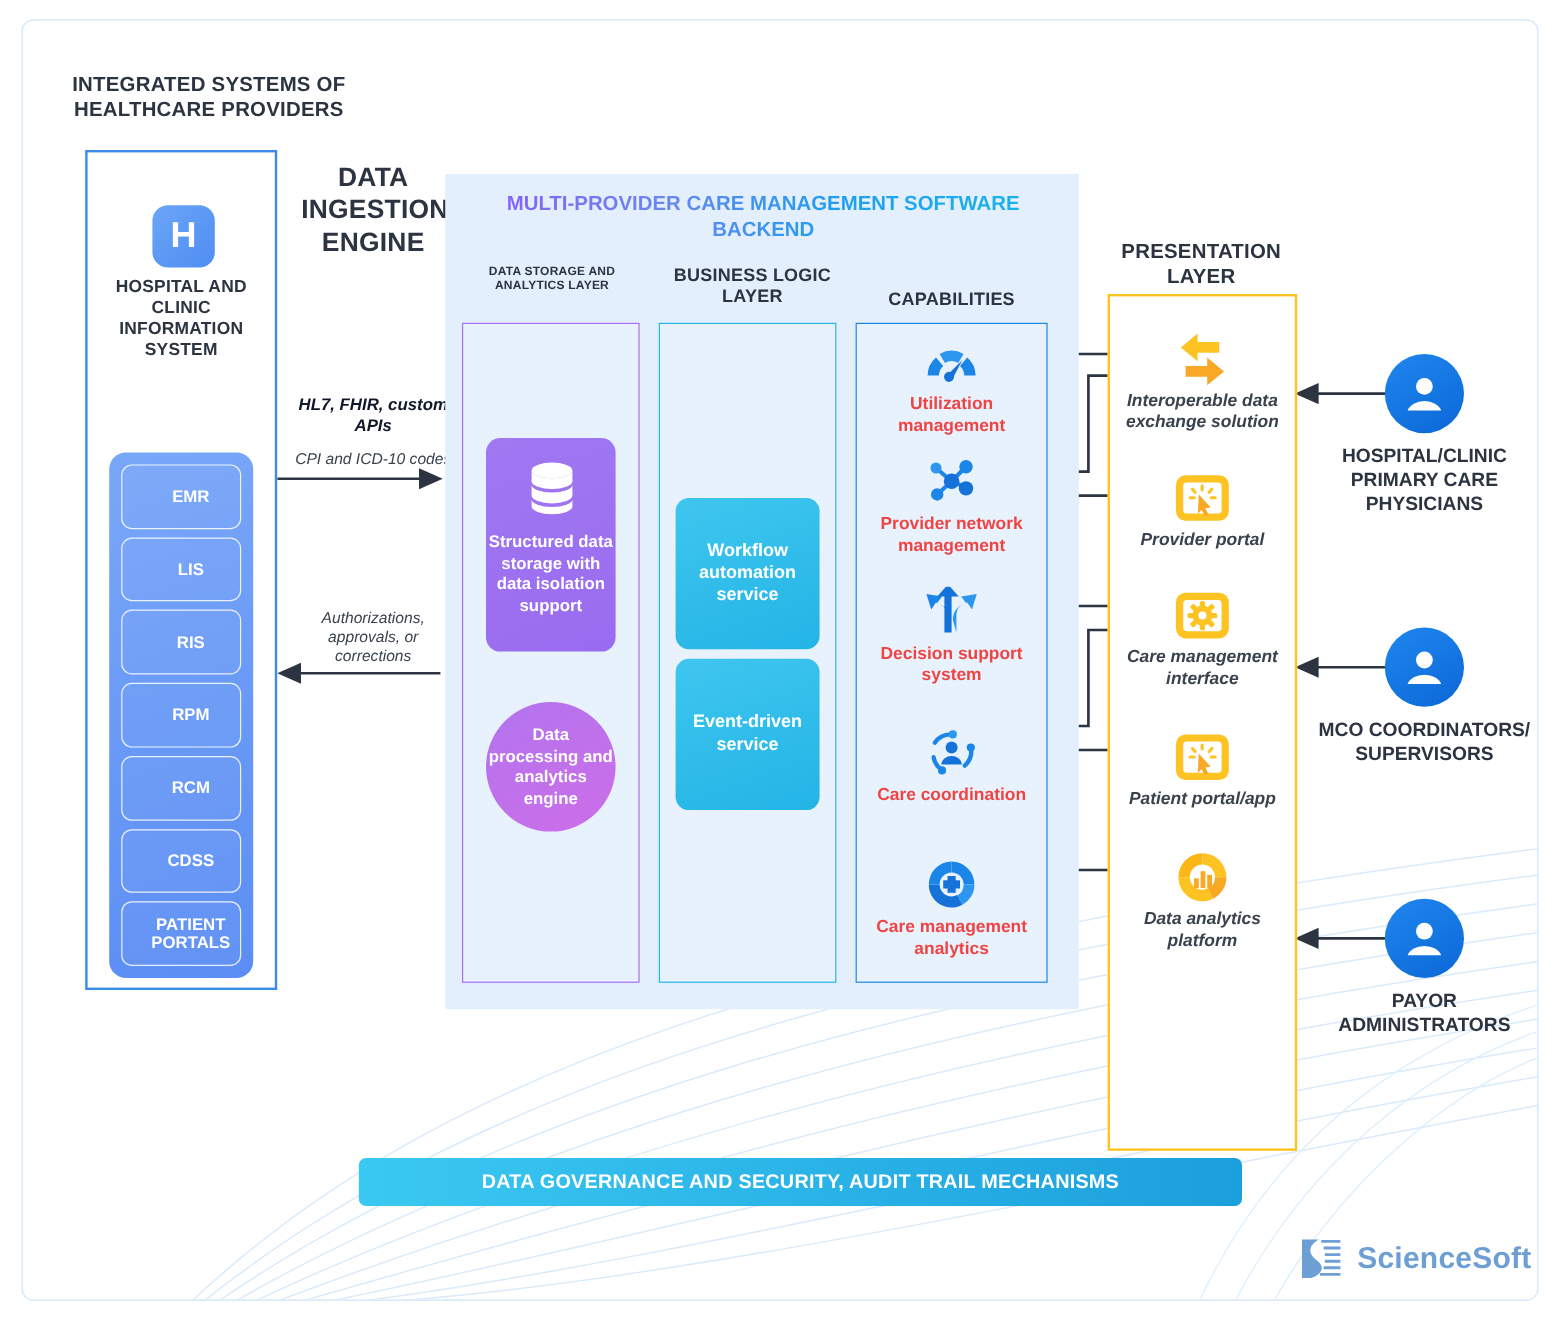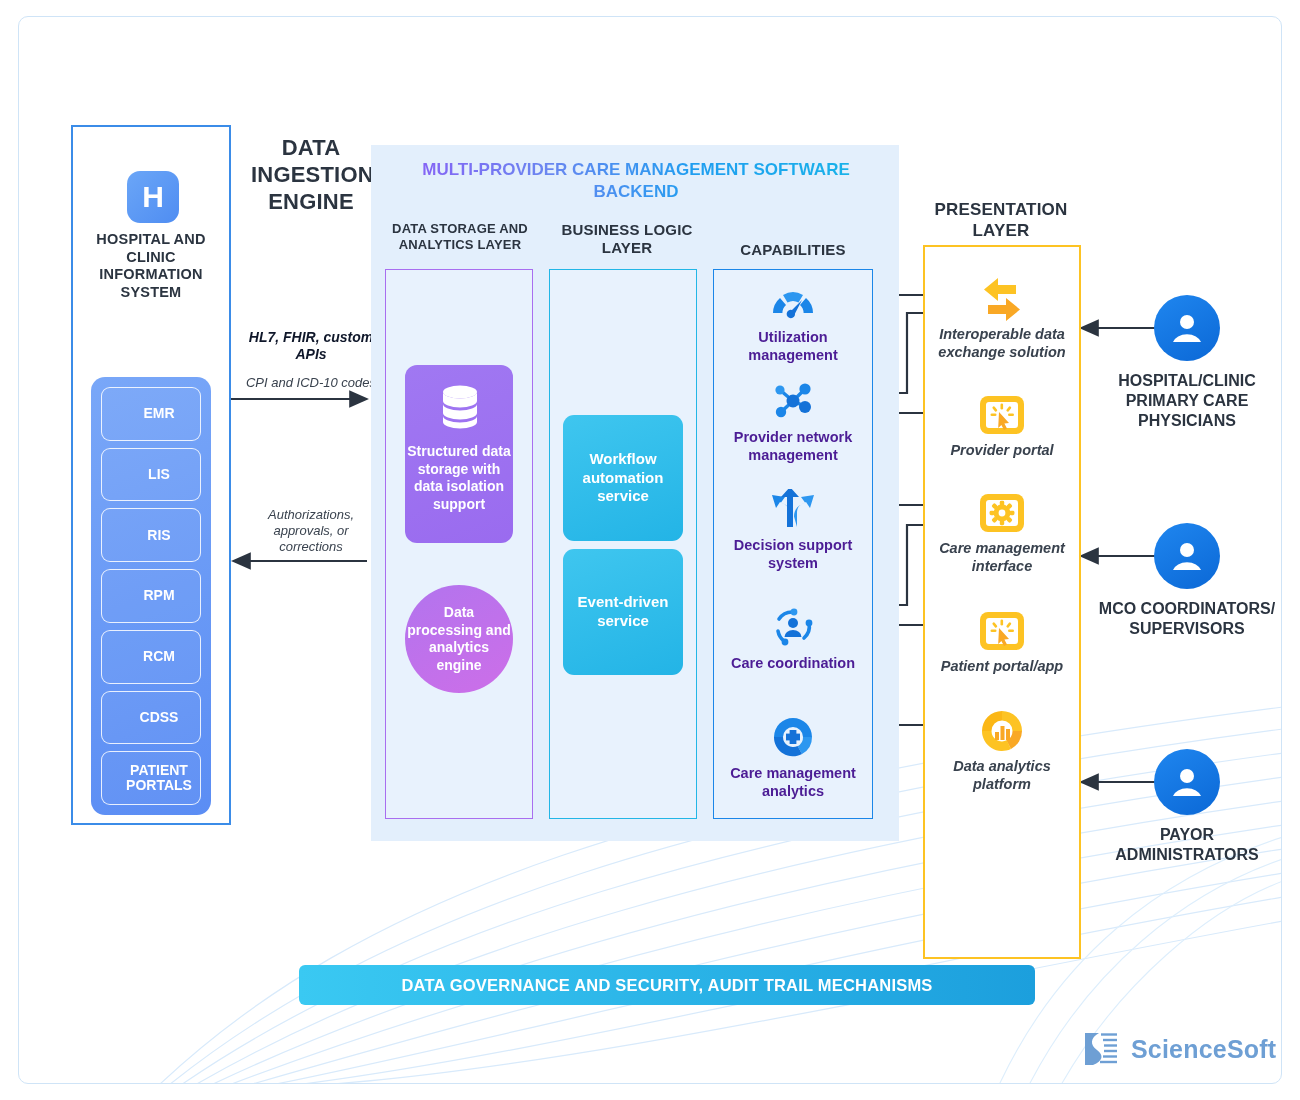--- a/index.html
+++ b/index.html
@@ -92,21 +92,21 @@
     width: 528px; height: 696px;
     background: #e3effc;
   }
   #backend-title {
     position: absolute; left: 372px; top: 142px; width: 490px;
     text-align: center; font-size: 17px; font-weight: bold; line-height: 1.3;
     background: linear-gradient(90deg,#8b5cf6 0%, #6a86f0 32%, #1f9ef0 62%, #18b6e8 100%);
     -webkit-background-clip: text; background-clip: text; color: transparent;
   }
 
-  #ds-head { left: 360px; top: 204px; width: 162px; font-size: 13px; }
+  #ds-head { left: 360px; top: 204px; width: 162px; font-size: 10px; }
   #bl-head { left: 532px; top: 204px; width: 152px; font-size: 15px; }
   #cap-head { left: 694px; top: 224px; width: 160px; font-size: 15px; }
 
   .sub-col { position: absolute; background: #e8f2fd; }
   #ds-col  { left: 366px; top: 252px; width: 148px; height: 550px; border: 1.6px solid #a86ef0; }
   #bl-col  { left: 530px; top: 252px; width: 148px; height: 550px; border: 1.6px solid #22b6e6; }
   #cap-col { left: 694px; top: 252px; width: 160px; height: 550px; border: 1.6px solid #1b86e8; }
 
   #store-box {
     position: absolute; left: 386px; top: 348px;
@@ -135,21 +135,21 @@
     display: flex; align-items: center; justify-content: center;
     text-align: center; line-height: 1.25;
   }
   #bl-1 { top: 398px; }
   #bl-2 { top: 532px; }
 
   .cap-item { position: absolute; width: 160px; left: 694px; text-align: center; }
   .cap-item .cicon { height: 44px; display: flex; align-items: center; justify-content: center; }
   .cap-item .ctext {
     margin-top: 6px; font-size: 14.5px; font-weight: bold;
-    color: #4c1d95; line-height: 1.22;
+    color: #ef4444; line-height: 1.22;
   }
   #cap-1 { top: 262px; }
   #cap-2 { top: 362px; }
   #cap-3 { top: 470px; }
   #cap-4 { top: 588px; }
   #cap-5 { top: 698px; }
 
   
   #pres-title { left: 902px; top: 183px; width: 160px; font-size: 17px; }
   #pres-col {
@@ -265,20 +265,21 @@
         <line x1="806" y1="608" x2="938" y2="608"></line>
 
         <line x1="806" y1="708" x2="938" y2="708"></line>
 
         <line x1="1142" y1="311" x2="1064" y2="311"></line>
         <line x1="1142" y1="539" x2="1064" y2="539"></line>
         <line x1="1142" y1="765" x2="1064" y2="765"></line>
       </g>
     </svg>
 
+    <div class="cap-head" id="left-title">INTEGRATED SYSTEMS OF HEALTHCARE PROVIDERS</div>
     <div id="left-box"></div>
 
     <div id="hosp-icon">
       <span>H</span>
     </div>
     <div class="cap-head" id="hosp-label">HOSPITAL AND CLINIC INFORMATION SYSTEM</div>
 
     <div id="src-stack">
       <div class="src-item">EMR</div>
       <div class="src-item">LIS</div>

